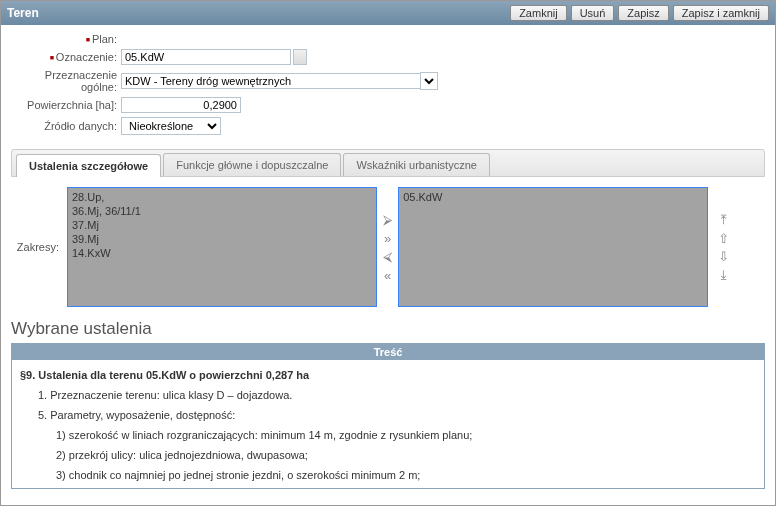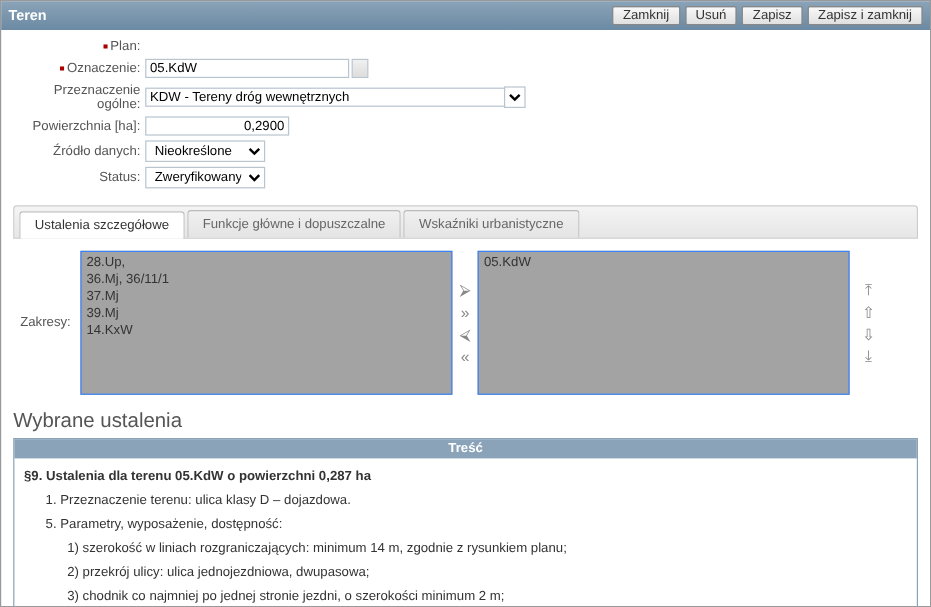--- a/index.html
+++ b/index.html
@@ -9,21 +9,21 @@
   .titlebar-buttons { display: flex; gap: 4px; }
   .titlebar-buttons button { font-size: 11px; padding: 1px 8px; background: linear-gradient(#f8f8f8,#e0e0e0); border: 1px solid #888; border-radius: 2px; cursor: pointer; color: #333; }
   .form-area { padding: 8px 10px 4px 10px; }
   .form-row { display: flex; align-items: center; margin-bottom: 4px; }
   .form-row label { width: 110px; text-align: right; padding-right: 4px; color: #555; }
   .req::before { content: "■ "; color: #a00; font-size: 7px; position: relative; top: -1px; }
   .form-row select, .form-row input[type="text"] { font-size: 11px; padding: 1px 3px; border: 1px solid #b8c4ce; background: #fff; }
   .spin { display:inline-block; width:14px; height:16px; border:1px solid #b8c4ce; background:linear-gradient(#f0f0f0,#ddd); margin-left:2px; vertical-align:middle; }
   .tabs { display: flex; border-bottom: 1px solid #bbb; margin: 6px 10px 0 10px; background: linear-gradient(#f4f4f4,#e6e6e6); border:1px solid #ccc; border-radius: 3px 3px 0 0; padding-left:4px;}
   .tab { padding: 5px 12px; border: 1px solid #bbb; border-bottom: none; margin-right: 2px; margin-top:3px; background: linear-gradient(#f0f0f0,#e4e4e4); color: #666; cursor: pointer; border-radius: 3px 3px 0 0; font-size:11px;}
-  .tab.active { background: #fff; color: #333; position: relative; top: 1px; }
+  .tab.active { background: #fff; color: #333; position: relative; top: 1px; font-weight: bold; }
   .tab-body { margin: 0 10px; padding: 10px 0 0 0; }
   .zakresy-row { display: flex; align-items: center; gap: 6px; }
   .zakresy-row > label { width: 50px; text-align: right; padding-right:2px; color:#555;}
   .listbox { border: 1px solid #3b82f6; background: #a3a3a3; width: 310px; height: 120px; overflow-y: scroll; padding: 2px 4px; font-size:11px; line-height:14px; position:relative;}
   .shuttle-btns { display:flex; flex-direction:column; gap:3px; color:#888;}
   .shuttle-btns span { font-size:13px; cursor:pointer; text-align:center;}
   .order-btns { display:flex; flex-direction:column; gap:3px; color:#888; margin-left:4px;}
   .order-btns span { font-size:13px; cursor:pointer; text-align:center;}
   .sel-header { margin: 12px 0 4px 0; color:#555; font-size:17px;}
   .content-table { border:1px solid #8aa3b8; margin-bottom:10px;}
@@ -61,24 +61,20 @@
       <input type="text" style="width: 300px;" value="KDW - Tereny dróg wewnętrznych">
       <select style="width:18px;margin-left:-1px"></select>
     </div>
     <div class="form-row">
       <label>Powierzchnia [ha]:</label>
       <input type="text" style="width: 120px; text-align: right;" value="0,2900">
     </div>
     <div class="form-row">
       <label>Źródło danych:</label>
       <select style="width:100px"><option>Nieokreślone</option></select>
-    </div>
-    <div class="form-row">
-      <label>Status:</label>
-      <select style="width:100px"><option>Zweryfikowany</option></select>
     </div>
   </div>
 
   <div class="tabs">
     <div class="tab active">Ustalenia szczegółowe</div>
     <div class="tab">Funkcje główne i dopuszczalne</div>
     <div class="tab">Wskaźniki urbanistyczne</div>
   </div>
 
   <div class="tab-body">

